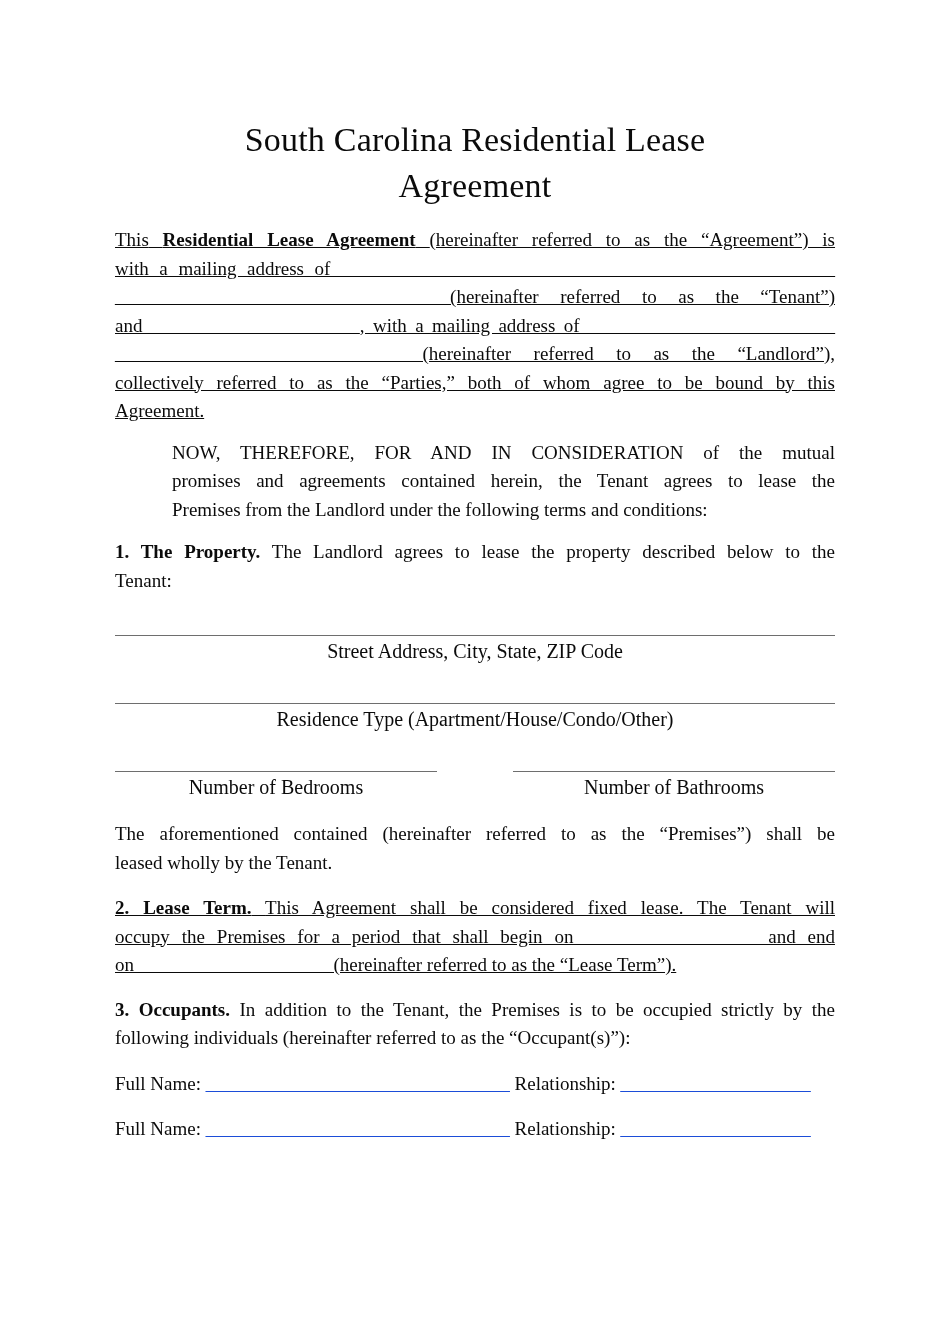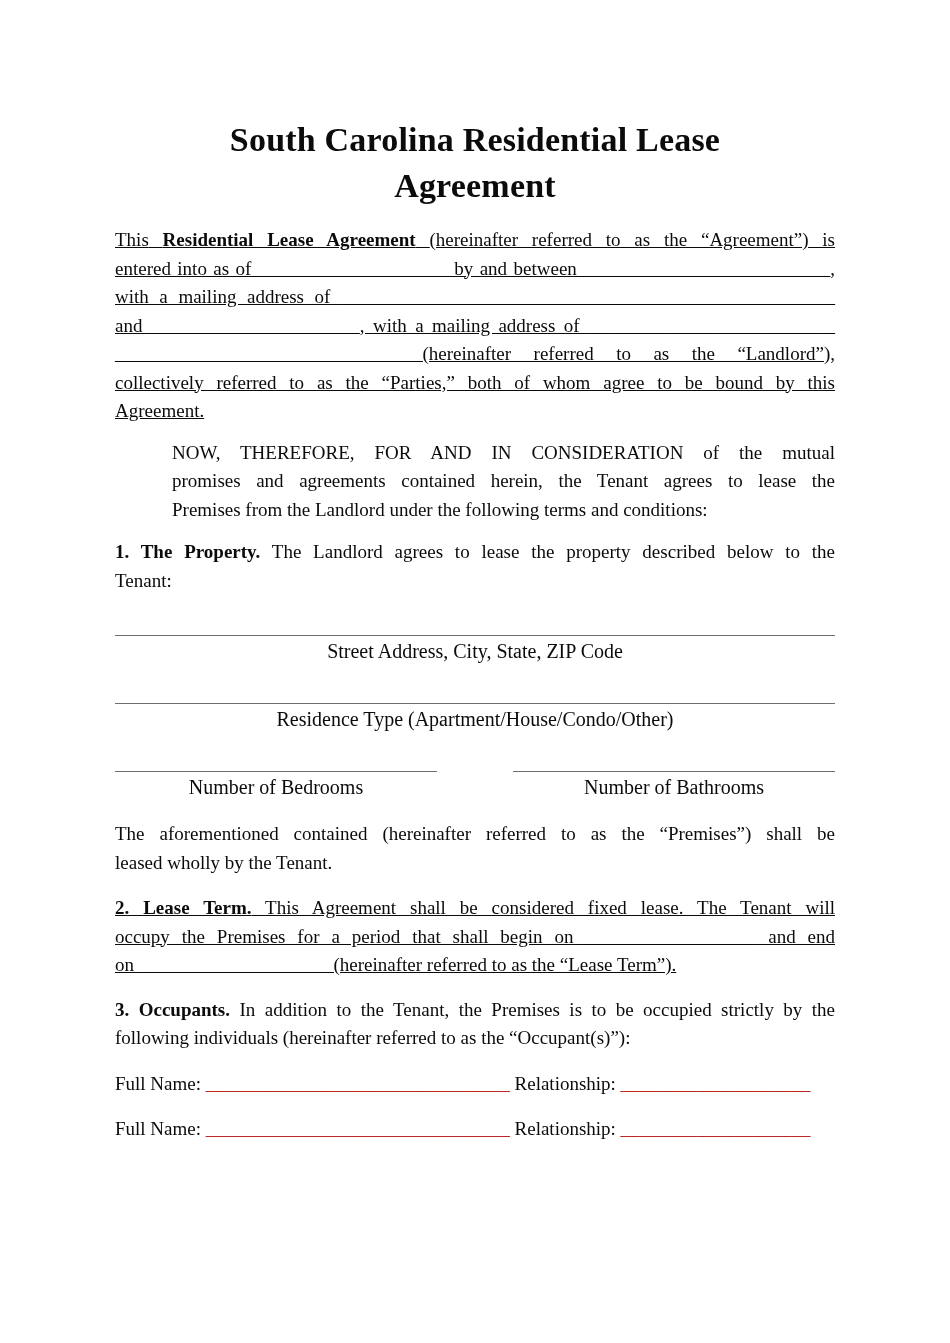--- a/index.html
+++ b/index.html
@@ -11,21 +11,21 @@
     background: #ffffff;
     color: #0b0b0b;
     font-family: "Liberation Serif", "DejaVu Serif", serif;
     overflow: hidden;
   }
   .content { padding: 0 115px; }
   .title {
     padding-top: 117px;
     font-size: 34px;
     line-height: 46px;
-    font-weight: bold;
+    font-weight: normal;
     text-align: center;
     letter-spacing: 0.2px;
   }
   .line {
     font-size: 19px;
     line-height: 28.5px;
     text-align: justify;
     white-space: normal;
   }
   
@@ -44,37 +44,37 @@
     margin-top: 5px;
     font-size: 20px;
     line-height: 21px;
     text-align: center;
     color: #0b0b0b;
   }
   .p-premises { margin-top: 22px; }
   .sec2 { margin-top: 17px; text-decoration: underline; }
   .sec3 { margin-top: 16px; }
   .orow { margin-top: 17px; text-align: left; }
-  .blank { color: #b91c1c; }
+  .blank { color: #1d4ed8; text-decoration: underline; }
 </style>
 </head>
 <body>
 
 <div class="page">
   <div class="content">
 
     <div class="title">
       <div>South Carolina Residential Lease</div>
       <div>Agreement</div>
     </div>
 
     <div class="intro">
       <div class="line jl"><span>This</span> <span class="b">Residential Lease Agreement</span> <span>(hereinafter referred to as the “Agreement”) is</span></div>
-      <div class="line jl">entered into as of ____________________ by and between __________________________,</div>
       <div class="line jl">with a mailing address of ____________________________________________________</div>
+      <div class="line jl">_________________________________ (hereinafter referred to as the “Tenant”)</div>
       <div class="line jl">and ______________________, with a mailing address of __________________________</div>
       <div class="line jl">______________________________ (hereinafter referred to as the “Landlord”),</div>
       <div class="line jl">collectively referred to as the “Parties,” both of whom agree to be bound by this</div>
       <div class="line">Agreement.</div>
     </div>
 
     <div class="consideration">
       <div class="line jl">NOW, THEREFORE, FOR AND IN CONSIDERATION of the mutual</div>
       <div class="line jl">promises and agreements contained herein, the Tenant agrees to lease the</div>
       <div class="line">Premises from the Landlord under the following terms and conditions:</div>

